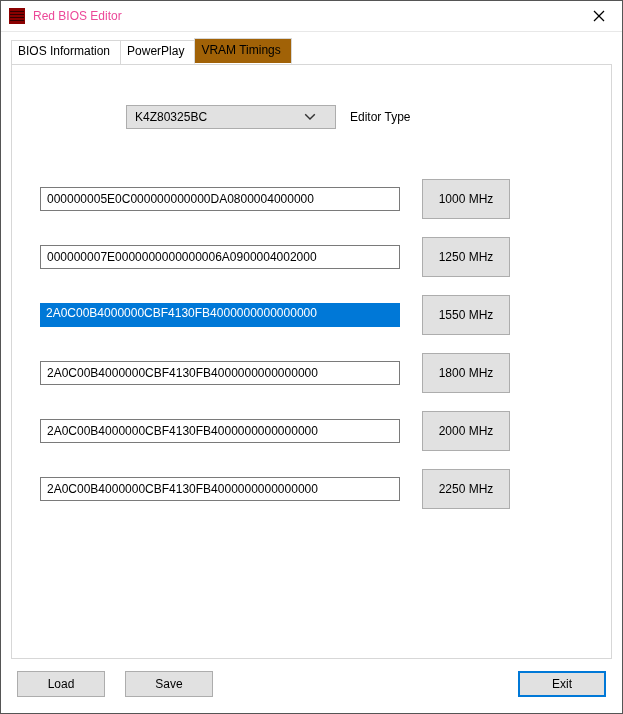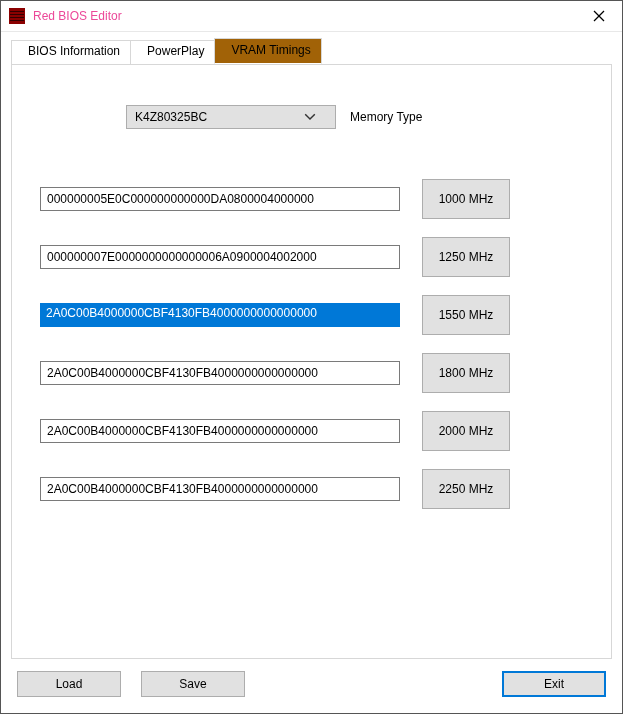--- a/index.html
+++ b/index.html
@@ -46,21 +46,21 @@
       display: flex;
       flex-direction: column;
     }
     
     .tabs {
       display: flex;
       position: relative;
       margin-bottom: 0;
     }
     .tab {
-      padding: 4px 10px 5px 16px;
+      padding: 4px 10px 5px 6px;
       font-size: 12px;
       border: 1px solid #d7d7d7;
       border-bottom: none;
       background: #fff;
       cursor: pointer;
       position: relative;
       top: 1px;
       margin-right: -1px;
     }
     .tab.active {
@@ -166,21 +166,21 @@
       cursor: pointer;
       text-align: center;
     }
     
     .bottom-buttons {
       display: flex;
       margin-top: 12px;
       padding: 0 6px 6px 6px;
     }
     .btn {
-      width: 104px;
+      width: 88px;
       height: 26px;
       border: 1px solid #adadad;
       background: #e1e1e1;
       font-family: inherit;
       font-size: 12px;
       cursor: pointer;
     }
     .btn + .btn { margin-left: 20px; }
     .btn.primary {
       border: 2px solid #0078d7;
@@ -221,21 +221,21 @@
 
     <div class="memtype-row">
       <div class="dropdown">
         <span class="dd-text">K4Z80325BC</span>
         <span class="dd-chev">
           <svg viewBox="0 0 10 6">
               <polyline points="1,1 5,5 9,1" fill="none" stroke="#333" stroke-width="1.2"></polyline>
             </svg>
         </span>
       </div>
-      <span class="memtype-label">Memory Type</span>
+      <span class="memtype-label">Editor Type</span>
     </div>
 
     <div class="timing-rows">
 
       <div class="timing-row">
         <input class="timing-input" value="000000005E0C000000000000DA0800004000000" style="">
         <button class="freq-btn">1000 MHz</button>
       </div>
 
       <div class="timing-row">

